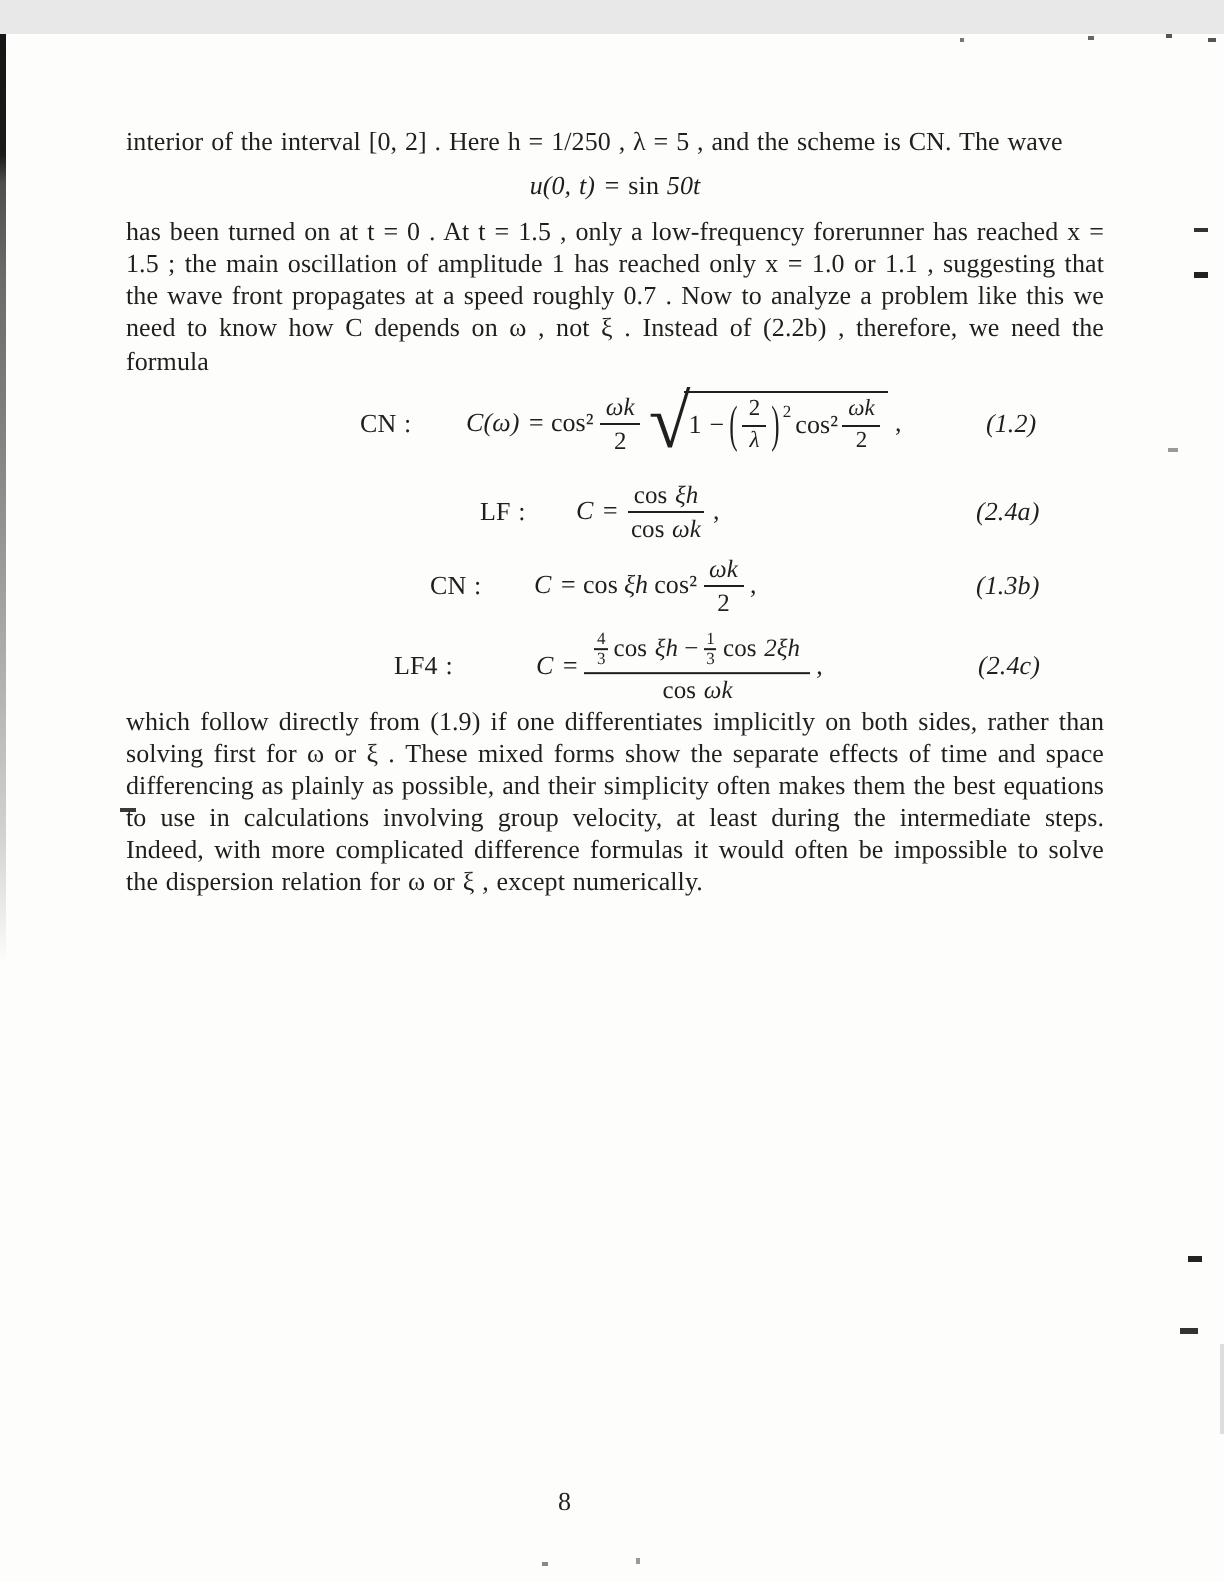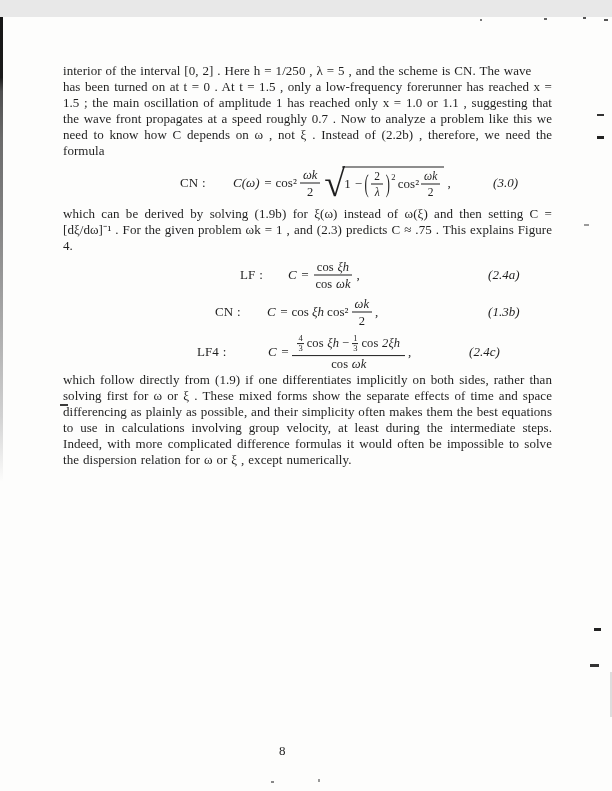--- a/index.html
+++ b/index.html
@@ -85,20 +85,21 @@
   <div class="art t3"></div>
   <div class="art t4"></div>
   <div class="art re"></div>
   <div class="art b1"></div>
   <div class="art b2"></div>
 
   <div class="text-col">
 
     <p>interior of the interval [0, 2] . Here h = 1/250 , λ = 5 , and the scheme is CN. The wave</p>
 
+    <div class="u-eq"><span class="it">u(0, t) = </span><span>sin</span><span class="it"> 50t</span></div>
 
     <p>has been turned on at t = 0 . At t = 1.5 , only a low-frequency forerunner has reached x = 1.5 ; the main oscillation of amplitude 1 has reached only x = 1.0 or 1.1 , suggesting that the wave front propagates at a speed roughly 0.7 . Now to analyze a problem like this we need to know how C depends on ω , not ξ . Instead of (2.2b) , therefore, we need the formula</p>
 
     <div class="eq-row eq23">
       <span class="eq-tag" style="left:117px">CN :</span>
       <span class="eq-math" style="left:170px">
         <span class="it">C(ω) = </span>
         <span>cos²</span>
         <span class="frac">
           <span class="num it">ωk</span>
@@ -117,24 +118,23 @@
             <span class="sup">2</span>
             <span>cos²</span>
             <span class="frac mid">
               <span class="num it">ωk</span>
               <span class="den">2</span>
             </span>
           </span>
         </span>
         <span>,</span>
       </span>
-      <span class="eq-label" style="left:430px">(3.0)</span>
+      <span class="eq-label" style="left:430px">(1.2)</span>
     </div>
 
-    <p>which can be derived by solving (1.9b) for ξ(ω) instead of ω(ξ) and then setting C = [dξ/dω]⁻¹ . For the given problem ωk = 1 , and (2.3) predicts C ≈ .75 . This explains Figure 4.</p>
 
 
     <div class="eq-row eq24a">
       <span class="eq-tag" style="left:177px">LF :</span>
       <span class="eq-math" style="left:225px">
         <span class="it">C = </span>
         <span class="frac">
           <span class="num"><span>cos </span><span class="it">ξh</span></span>
           <span class="den"><span>cos </span><span class="it">ωk</span></span>
         </span>
@@ -176,21 +176,21 @@
               <span class="den">3</span>
             </span>
             <span><span>cos </span><span class="it">2ξh</span></span>
           </span>
           <span class="den-row">
             <span><span>cos </span><span class="it">ωk</span></span>
           </span>
         </span>
         <span>,</span>
       </span>
-      <span class="eq-label" style="left:406px">(2.4c)</span>
+      <span class="eq-label" style="left:426px">(2.4c)</span>
     </div>
 
     <p>which follow directly from (1.9) if one differentiates implicitly on both sides, rather than solving first for ω or ξ . These mixed forms show the separate effects of time and space differencing as plainly as possible, and their simplicity often makes them the best equations to use in calculations involving group velocity, at least during the intermediate steps. Indeed, with more complicated difference formulas it would often be impossible to solve the dispersion relation for ω or ξ , except numerically.</p>
 
   </div>
 
   <div class="page-number">8</div>
 
 </div>
 

